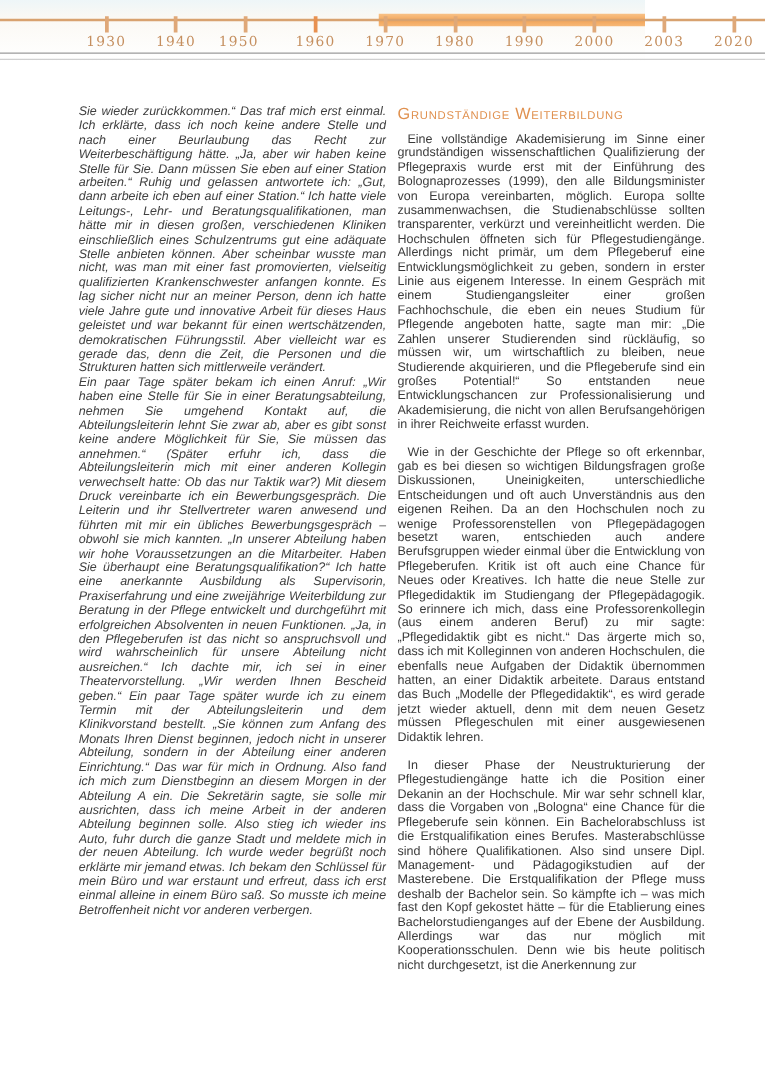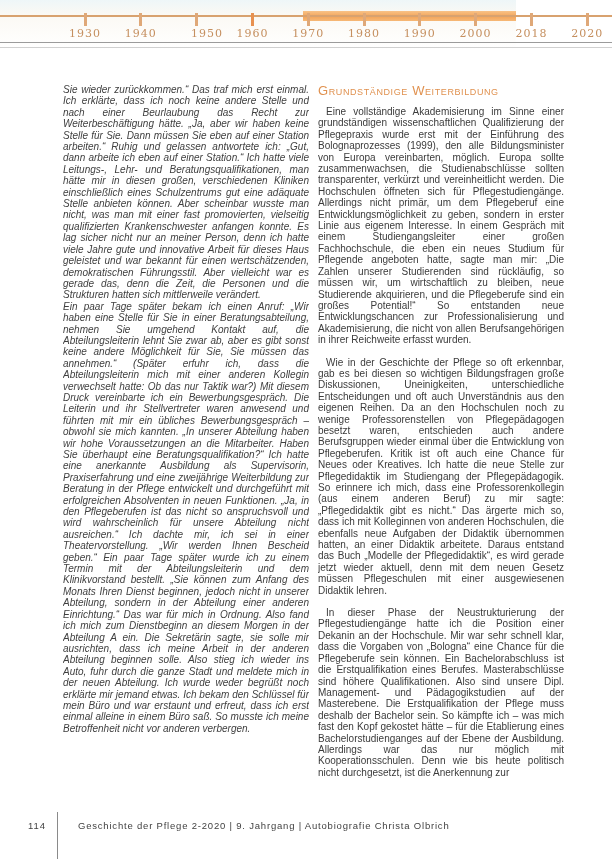--- a/index.html
+++ b/index.html
@@ -59,52 +59,47 @@
 
   <header class="timeline">
     <div class="tl-band"></div>
     <div class="tl-line"></div>
     <div class="tl-years" id="tl-years">
         <div class="tl-tick" style="left: 83.5px;"></div>
         <span class="tl-year" style="left: 65px;">1930</span>
         <div class="tl-tick" style="left: 139.3px;"></div>
         <span class="tl-year" style="left: 120.8px;">1940</span>
         <div class="tl-tick" style="left: 195.1px;"></div>
-        <span class="tl-year" style="left: 187px;">1950</span>
+        <span class="tl-year" style="left: 171px;">1950</span>
         <div class="tl-tick hot" style="left: 250.9px;"></div>
         <span class="tl-year" style="left: 232.4px;">1960</span>
         <div class="tl-tick" style="left: 306.7px;"></div>
         <span class="tl-year" style="left: 288.2px;">1970</span>
         <div class="tl-tick" style="left: 362.5px;"></div>
         <span class="tl-year" style="left: 344px;">1980</span>
         <div class="tl-tick" style="left: 418.3px;"></div>
         <span class="tl-year" style="left: 399.8px;">1990</span>
         <div class="tl-tick" style="left: 474.1px;"></div>
         <span class="tl-year" style="left: 455.6px;">2000</span>
         <div class="tl-tick" style="left: 529.9px;"></div>
-        <span class="tl-year" style="left: 511.4px;">2018</span>
+        <span class="tl-year" style="left: 511.4px;">2003</span>
         <div class="tl-tick" style="left: 585.7px;"></div>
         <span class="tl-year" style="left: 567.2px;">2020</span>
       </div>
     <div class="tl-rule1"></div>
     <div class="tl-rule2"></div>
   </header>
 
   <main class="columns">
     <section class="col left">
       <p>Sie wieder zurückkommen.“ Das traf mich erst einmal. Ich erklärte, dass ich noch keine andere Stelle und nach einer Beurlaubung das Recht zur Weiterbeschäftigung hätte. „Ja, aber wir haben keine Stelle für Sie. Dann müssen Sie eben auf einer Station arbeiten.“ Ruhig und gelassen antwortete ich: „Gut, dann arbeite ich eben auf einer Station.“ Ich hatte viele Leitungs-, Lehr- und Beratungsqualifikationen, man hätte mir in diesen großen, verschiedenen Kliniken einschließlich eines Schulzentrums gut eine adäquate Stelle anbieten können. Aber scheinbar wusste man nicht, was man mit einer fast promovierten, vielseitig qualifizierten Krankenschwester anfangen konnte. Es lag sicher nicht nur an meiner Person, denn ich hatte viele Jahre gute und innovative Arbeit für dieses Haus geleistet und war bekannt für einen wertschätzenden, demokratischen Führungsstil. Aber vielleicht war es gerade das, denn die Zeit, die Personen und die Strukturen hatten sich mittlerweile verändert.</p>
       <p>Ein paar Tage später bekam ich einen Anruf: „Wir haben eine Stelle für Sie in einer Beratungsabteilung, nehmen Sie umgehend Kontakt auf, die Abteilungsleiterin lehnt Sie zwar ab, aber es gibt sonst keine andere Möglichkeit für Sie, Sie müssen das annehmen.“ (Später erfuhr ich, dass die Abteilungsleiterin mich mit einer anderen Kollegin verwechselt hatte: Ob das nur Taktik war?) Mit diesem Druck vereinbarte ich ein Bewerbungsgespräch. Die Leiterin und ihr Stellvertreter waren anwesend und führten mit mir ein übliches Bewerbungsgespräch – obwohl sie mich kannten. „In unserer Abteilung haben wir hohe Voraussetzungen an die Mitarbeiter. Haben Sie überhaupt eine Beratungsqualifikation?“ Ich hatte eine anerkannte Ausbildung als Supervisorin, Praxiserfahrung und eine zweijährige Weiterbildung zur Beratung in der Pflege entwickelt und durchgeführt mit erfolgreichen Absolventen in neuen Funktionen. „Ja, in den Pflegeberufen ist das nicht so anspruchsvoll und wird wahrscheinlich für unsere Abteilung nicht ausreichen.“ Ich dachte mir, ich sei in einer Theatervorstellung. „Wir werden Ihnen Bescheid geben.“ Ein paar Tage später wurde ich zu einem Termin mit der Abteilungsleiterin und dem Klinikvorstand bestellt. „Sie können zum Anfang des Monats Ihren Dienst beginnen, jedoch nicht in unserer Abteilung, sondern in der Abteilung einer anderen Einrichtung.“ Das war für mich in Ordnung. Also fand ich mich zum Dienstbeginn an diesem Morgen in der Abteilung A ein. Die Sekretärin sagte, sie solle mir ausrichten, dass ich meine Arbeit in der anderen Abteilung beginnen solle. Also stieg ich wieder ins Auto, fuhr durch die ganze Stadt und meldete mich in der neuen Abteilung. Ich wurde weder begrüßt noch erklärte mir jemand etwas. Ich bekam den Schlüssel für mein Büro und war erstaunt und erfreut, dass ich erst einmal alleine in einem Büro saß. So musste ich meine Betroffenheit nicht vor anderen verbergen.</p>
     </section>
     <section class="col right">
       <h2>Grundständige Weiterbildung</h2>
       <p>Eine vollständige Akademisierung im Sinne einer grundständigen wissenschaftlichen Qualifizierung der Pflegepraxis wurde erst mit der Einführung des Bolognaprozesses (1999), den alle Bildungsminister von Europa vereinbarten, möglich. Europa sollte zusammenwachsen, die Studienabschlüsse sollten transparenter, verkürzt und vereinheitlicht werden. Die Hochschulen öffneten sich für Pflegestudiengänge. Allerdings nicht primär, um dem Pflegeberuf eine Entwicklungsmöglichkeit zu geben, sondern in erster Linie aus eigenem Interesse. In einem Gespräch mit einem Studiengangsleiter einer großen Fachhochschule, die eben ein neues Studium für Pflegende angeboten hatte, sagte man mir: „Die Zahlen unserer Studierenden sind rückläufig, so müssen wir, um wirtschaftlich zu bleiben, neue Studierende akquirieren, und die Pflegeberufe sind ein großes Potential!“ So entstanden neue Entwicklungschancen zur Professionalisierung und Akademisierung, die nicht von allen Berufsangehörigen in ihrer Reichweite erfasst wurden.</p>
       <p>Wie in der Geschichte der Pflege so oft erkennbar, gab es bei diesen so wichtigen Bildungsfragen große Diskussionen, Uneinigkeiten, unterschiedliche Entscheidungen und oft auch Unverständnis aus den eigenen Reihen. Da an den Hochschulen noch zu wenige Professorenstellen von Pflegepädagogen besetzt waren, entschieden auch andere Berufsgruppen wieder einmal über die Entwicklung von Pflegeberufen. Kritik ist oft auch eine Chance für Neues oder Kreatives. Ich hatte die neue Stelle zur Pflegedidaktik im Studiengang der Pflegepädagogik. So erinnere ich mich, dass eine Professorenkollegin (aus einem anderen Beruf) zu mir sagte: „Pflegedidaktik gibt es nicht.“ Das ärgerte mich so, dass ich mit Kolleginnen von anderen Hochschulen, die ebenfalls neue Aufgaben der Didaktik übernommen hatten, an einer Didaktik arbeitete. Daraus entstand das Buch „Modelle der Pflegedidaktik“, es wird gerade jetzt wieder aktuell, denn mit dem neuen Gesetz müssen Pflegeschulen mit einer ausgewiesenen Didaktik lehren.</p>
       <p>In dieser Phase der Neustrukturierung der Pflegestudiengänge hatte ich die Position einer Dekanin an der Hochschule. Mir war sehr schnell klar, dass die Vorgaben von „Bologna“ eine Chance für die Pflegeberufe sein können. Ein Bachelorabschluss ist die Erstqualifikation eines Berufes. Masterabschlüsse sind höhere Qualifikationen. Also sind unsere Dipl. Management- und Pädagogikstudien auf der Masterebene. Die Erstqualifikation der Pflege muss deshalb der Bachelor sein. So kämpfte ich – was mich fast den Kopf gekostet hätte – für die Etablierung eines Bachelorstudienganges auf der Ebene der Ausbildung. Allerdings war das nur möglich mit Kooperationsschulen. Denn wie bis heute politisch nicht durchgesetzt, ist die Anerkennung zur</p>
     </section>
   </main>
 
-  <footer class="pfooter">
-    <span class="pno">114</span>
-    <span class="vrule"></span>
-    <span class="ftext">Geschichte der Pflege 2-2020 | 9. Jahrgang | Autobiografie Christa Olbrich</span>
-  </footer>
 
 </div>
 
 </body></html>

